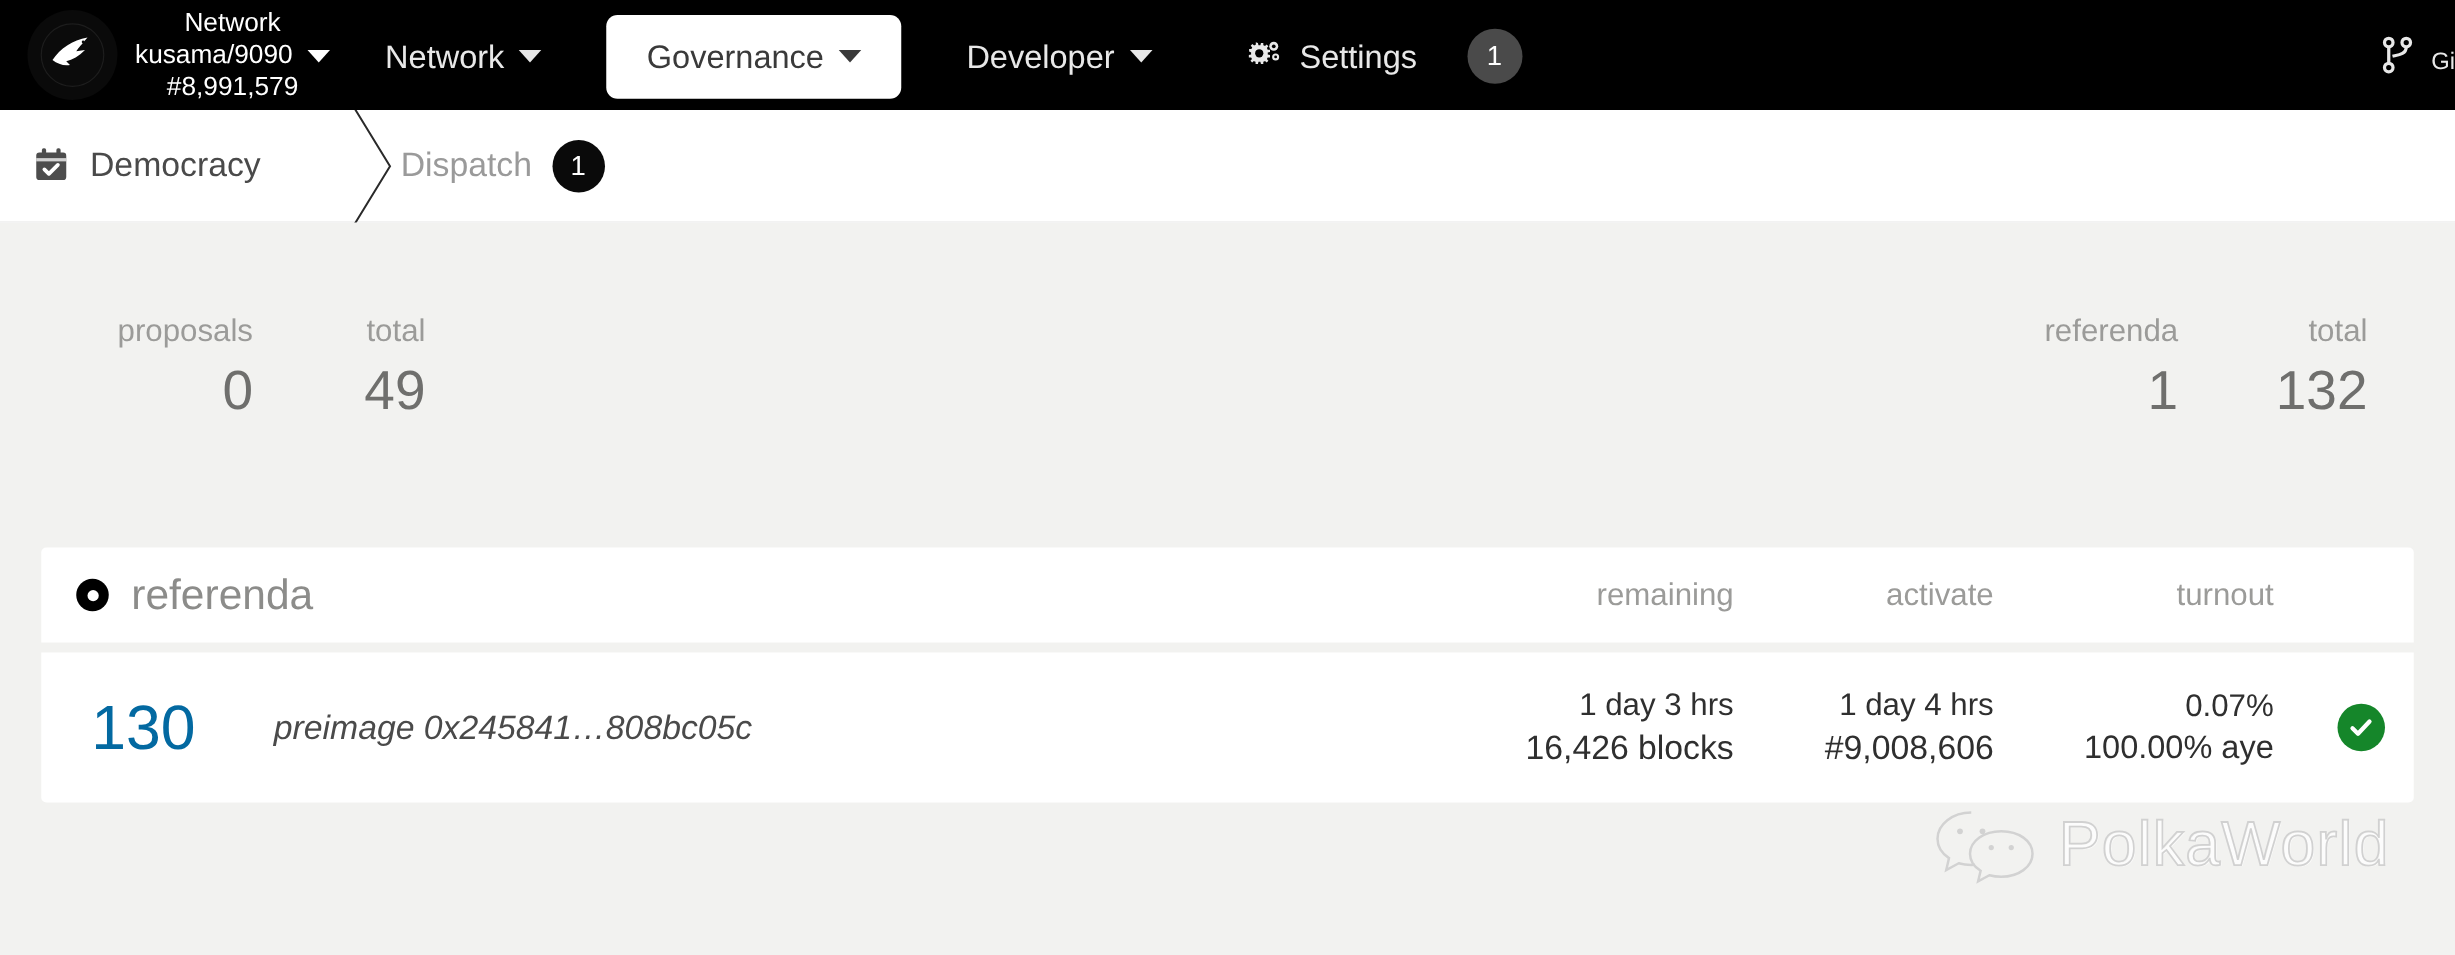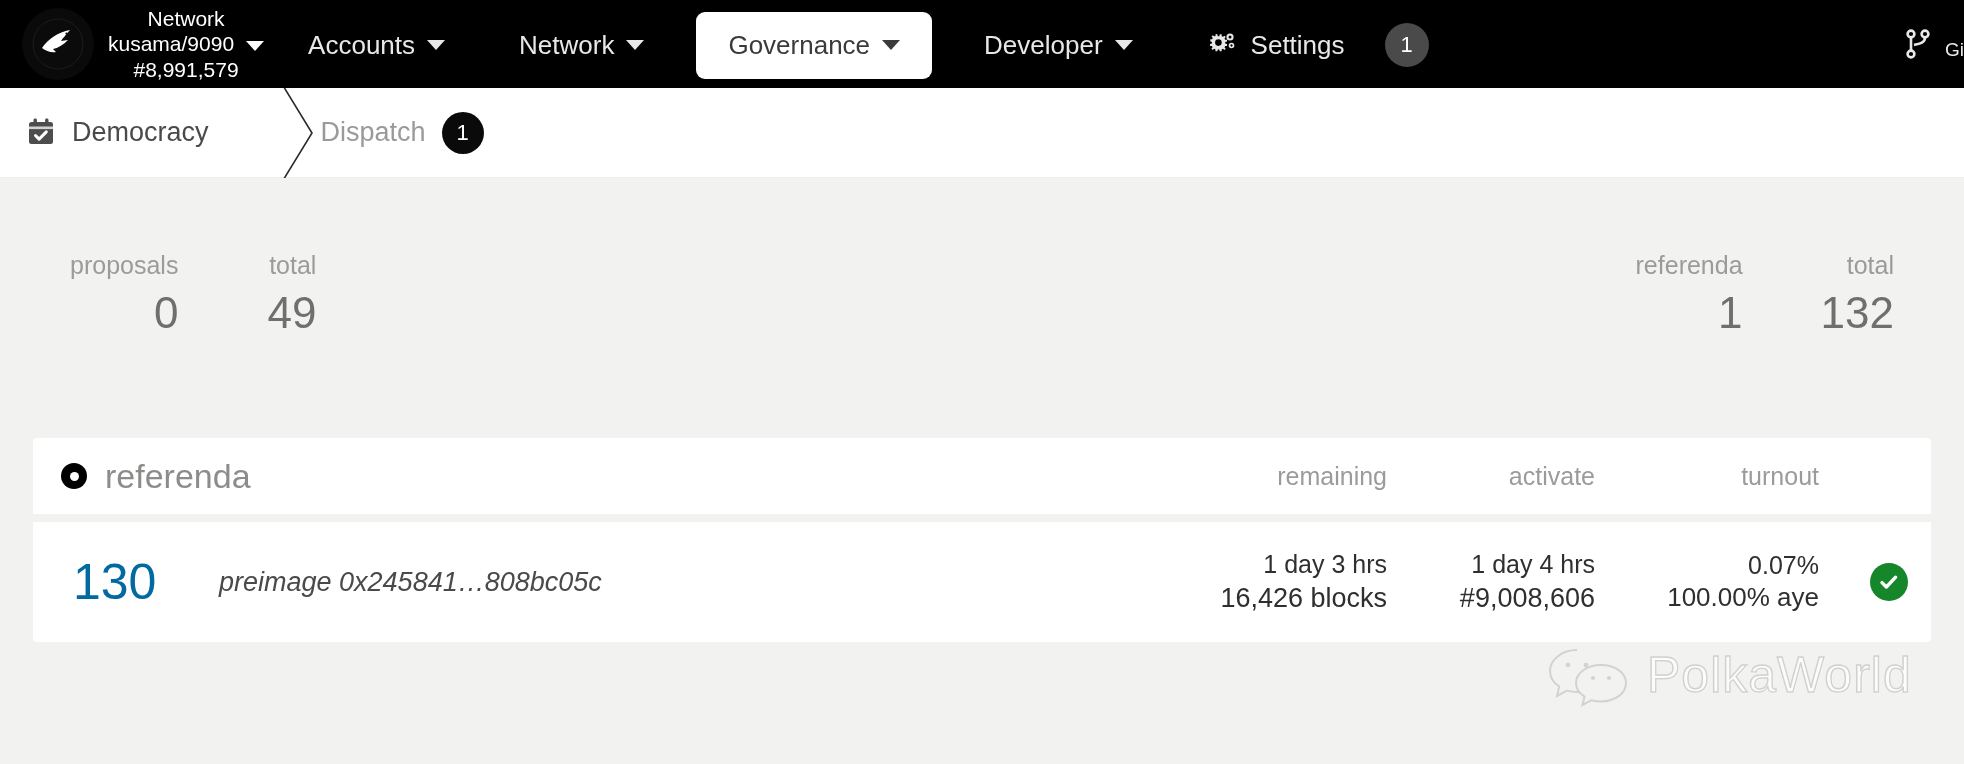--- a/index.html
+++ b/index.html
@@ -202,20 +202,21 @@
   }
 
   
   .summary {
     position: relative;
     height: 260px;
     padding: 0 40px;
     display: flex;
     align-items: flex-start;
     justify-content: space-between;
+    margin-left: 24px;
   }
 
   .stat-group {
     display: flex;
     align-items: flex-start;
     padding-top: 72px;
   }
 
   .stat {
     text-align: right;
@@ -400,24 +401,20 @@
       </div>
       <div class="brand-text">
         <span class="l1">Network</span>
         <span class="l2">kusama/9090</span><span class="caret"></span>
         <span class="l3">#8,991,579</span>
       </div>
     </div>
 
     <div class="nav-items">
 
-      <div class="nav-item">
-        <span>Accounts</span>
-        <span class="caret"></span>
-      </div>
 
       <div class="nav-item">
         <span>Network</span>
         <span class="caret"></span>
       </div>
 
       <div class="nav-item active">
         <span>Governance</span>
         <span class="caret"></span>
       </div>

